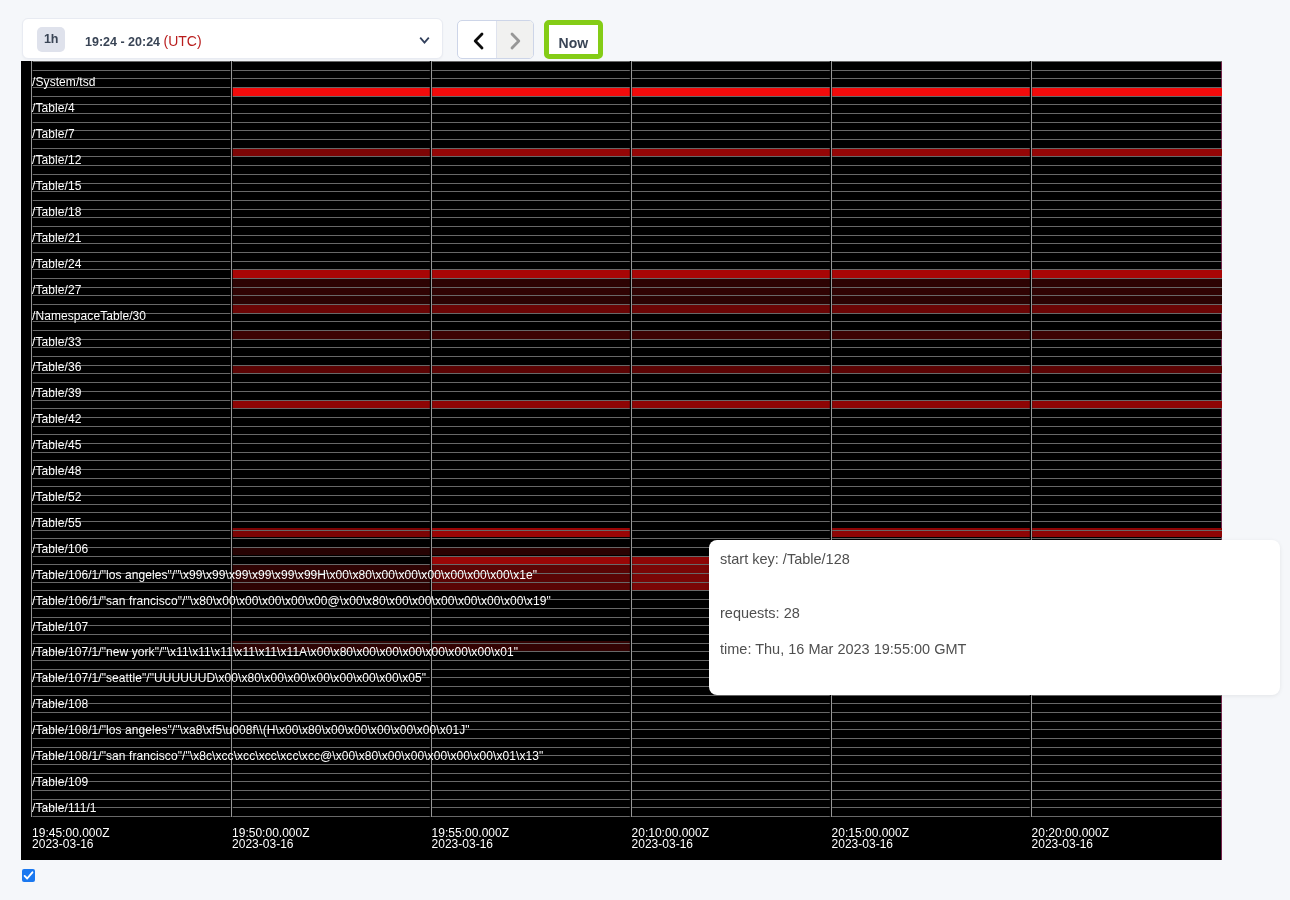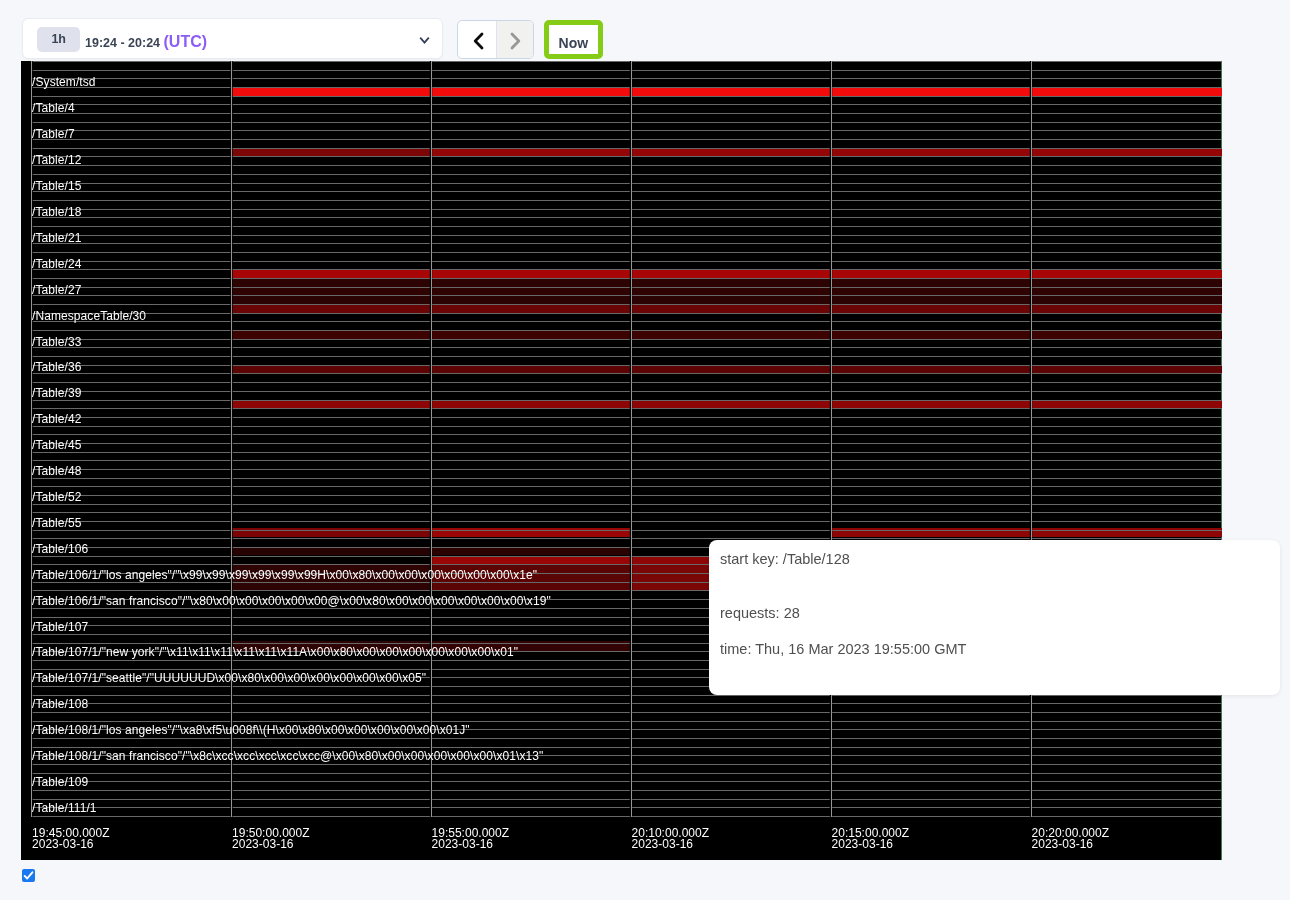--- a/index.html
+++ b/index.html
@@ -1,37 +1,37 @@
 <!DOCTYPE html>
 <html><head><meta charset="utf-8">
 <style>
   * { margin:0; padding:0; box-sizing:border-box; }
   html,body { width:1290px; height:900px; background:#f5f7fa; font-family:"Liberation Sans", sans-serif; overflow:hidden; }
   .abs { position:absolute; }
 </style></head>
 <body>
 <div class="abs" style="left:22px;top:17.7px;width:421px;height:41.1px;background:#fff;border:1px solid #e8ebf2;border-radius:6px;box-shadow:0 1px 2px rgba(20,30,60,.04)"></div>
-<div class="abs" style="left:37.2px;top:27.1px;width:43px;height:24.7px;background:#dfe2ec;border-radius:5px;color:#394455;font-size:12.5px;font-weight:bold;text-align:center;line-height:24.7px">1h</div>
-<div class="abs" style="left:85px;top:32.6px;font-size:12.5px;color:#394455;font-weight:bold">19:24 - 20:24 <span style="color:#8b5cf6;font-weight:bold;font-size:16px">(UTC)</span></div>
+<div class="abs" style="left:37.2px;top:27.1px;width:28px;height:24.7px;background:#dfe2ec;border-radius:5px;color:#394455;font-size:12.5px;font-weight:bold;text-align:center;line-height:24.7px">1h</div>
+<div class="abs" style="left:85px;top:32.6px;font-size:12.5px;color:#394455;font-weight:bold">19:24 - 20:24 <span style="color:#b91c1c;font-weight:normal;font-size:14px">(UTC)</span></div>
 <svg class="abs" style="left:417.5px;top:35.5px" width="13" height="9" viewBox="0 0 13 9">
     <path d="M2.2 1.6l4.3 5 4.3-5" stroke="#32405c" stroke-width="1.8" fill="none"></path>
   </svg>
 
 <div class="abs" style="left:457px;top:20px;width:77.4px;height:39px;border:1px solid #cdd5e8;border-radius:5px;background:#fff;overflow:hidden">
   <div class="abs" style="left:37.8px;top:0;width:39.6px;height:39px;background:#f1f1f0;border-left:1px solid #dfe3ee"></div>
   <svg class="abs" style="left:13.5px;top:10.5px" width="12" height="18" viewBox="0 0 12 18">
       <path d="M10 2L3.2 9L10 16" stroke="#0c0c0c" stroke-width="2.8" fill="none" stroke-linecap="round" stroke-linejoin="round"></path>
     </svg>
   <svg class="abs" style="left:51.5px;top:10.5px" width="12" height="18" viewBox="0 0 12 18">
       <path d="M2 2L8.8 9L2 16" stroke="#979797" stroke-width="2.8" fill="none" stroke-linecap="round" stroke-linejoin="round"></path>
     </svg>
 </div>
 <div class="abs" style="left:544px;top:20px;width:58.8px;height:39px;border:5px solid #84cc16;border-radius:5px;background:#fff;color:#394455;font-size:14px;font-weight:bold;text-align:center;line-height:37px">Now</div>
 
-<div class="abs" style="left:21px;top:60.5px;width:1200.5px;height:799.5px;background:#86efac">
+<div class="abs" style="left:21px;top:60.5px;width:1200.5px;height:799.5px;background:#ec4899">
     <svg width="1200.5" height="799.5" viewBox="0 0 1200.5 799.5" style="display:block">
       <rect x="0" y="0" width="1200.5" height="799.5" fill="#000"></rect>
       <rect x="210.5" y="26.9" width="199.5" height="9.2" fill="#f20b0b" shape-rendering="crispEdges"></rect>
       <rect x="410.0" y="26.9" width="200.0" height="9.2" fill="#f20b0b" shape-rendering="crispEdges"></rect>
       <rect x="610.0" y="26.9" width="200.0" height="9.2" fill="#f20b0b" shape-rendering="crispEdges"></rect>
       <rect x="810.0" y="26.9" width="200.0" height="9.2" fill="#f20b0b" shape-rendering="crispEdges"></rect>
       <rect x="1010.0" y="26.9" width="190.5" height="9.2" fill="#f20b0b" shape-rendering="crispEdges"></rect>
       <rect x="210.5" y="87.5" width="199.5" height="8.5" fill="#7c0505" shape-rendering="crispEdges"></rect>
       <rect x="410.0" y="87.5" width="200.0" height="8.5" fill="#940606" shape-rendering="crispEdges"></rect>
       <rect x="610.0" y="87.5" width="200.0" height="8.5" fill="#940606" shape-rendering="crispEdges"></rect>

